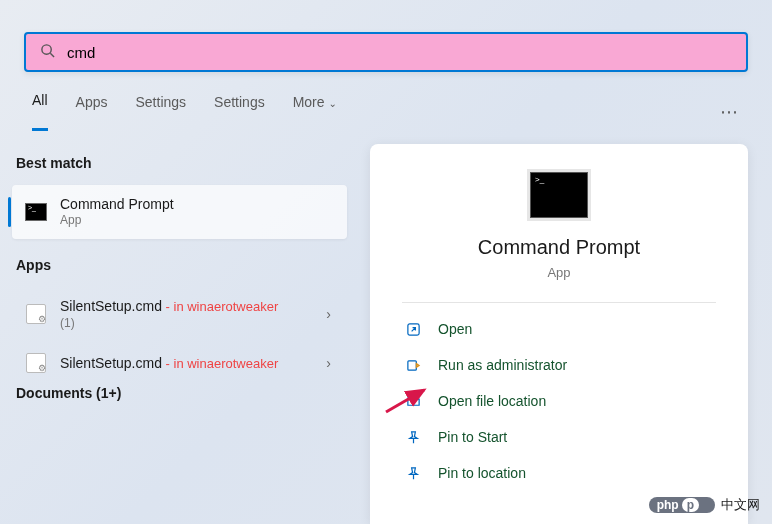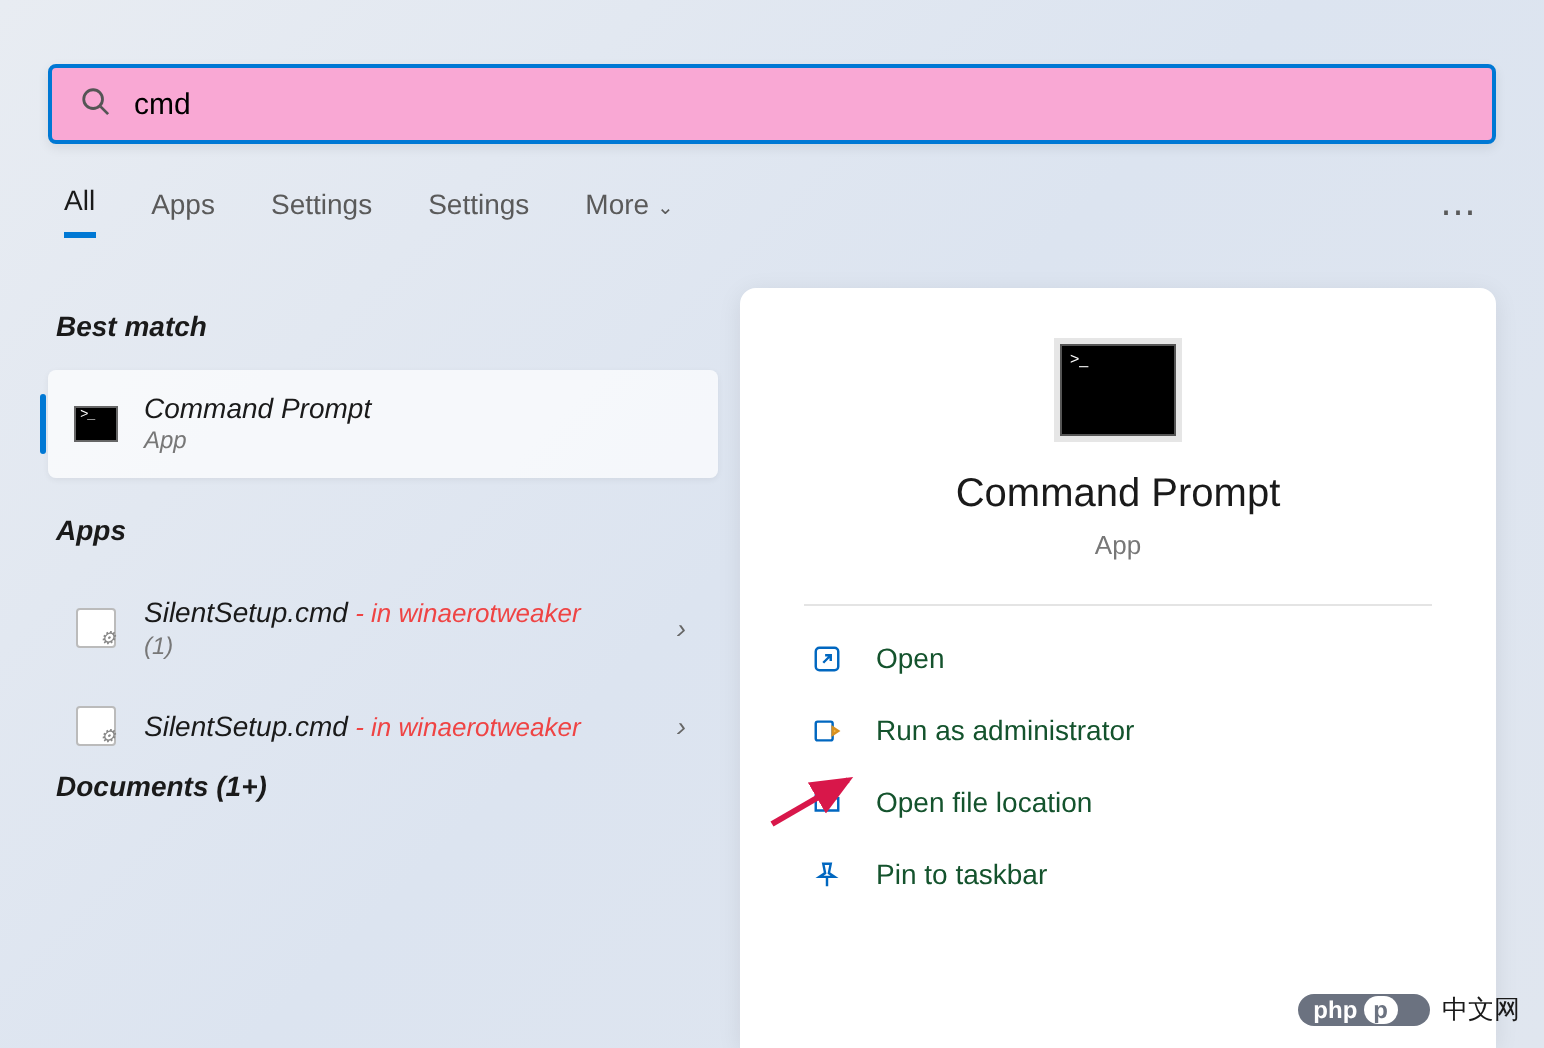--- a/index.html
+++ b/index.html
@@ -39,29 +39,28 @@
       position: absolute;
       top: 92px;
       left: 32px;
       right: 32px;
       display: flex;
       align-items: center;
       gap: 28px;
       color: #5a5a5a;
       font-size: 14px;
     }
-    .tab { cursor: pointer; padding-bottom: 8px; }
+    .tab { cursor: pointer; padding-bottom: 20px; }
     .tab.active { color: #1a1a1a; border-bottom: 3px solid #0078d4; font-weight: 500; }
     .more-dots { margin-left: auto; font-size: 18px; letter-spacing: 2px; cursor: pointer; }
     .left-col {
       position: absolute;
       top: 155px;
-      left: 24px;
+      left: 12px;
       width: 335px;
-      font-style: italic;
     }
     .section-head {
       font-size: 14px;
       font-weight: 600;
       margin-bottom: 14px;
       padding-left: 4px;
     }
     .result-item {
       display: flex;
       align-items: center;
@@ -297,21 +296,29 @@
           </svg>
         </span>
       <span>Open file location</span>
     </div>
     <div class="action-item">
       <span class="action-icon">
           <svg width="15" height="15" viewBox="0 0 16 16" fill="none" stroke="currentColor" stroke-width="1.3">
             <path d="M6 2 H10 L9 7 L12 9 H4 L7 7 Z M8 9 V14"></path>
           </svg>
         </span>
-      <span>Pin to taskbar</span>
+      <span>Pin to Start</span>
+    </div>
+    <div class="action-item">
+      <span class="action-icon">
+          <svg width="15" height="15" viewBox="0 0 16 16" fill="none" stroke="currentColor" stroke-width="1.3">
+            <path d="M6 2 H10 L9 7 L12 9 H4 L7 7 Z M8 9 V14"></path>
+          </svg>
+        </span>
+      <span>Pin to location</span>
     </div>
   </div>
 </div>
 
 <svg class="arrow" width="50" height="30">
   <defs>
       <marker id="ah" markerWidth="8" markerHeight="8" refX="6" refY="3" orient="auto">
         <path d="M0,0 L7,3 L0,6 Z" fill="#d8174a"></path>
       </marker>
     </defs>

